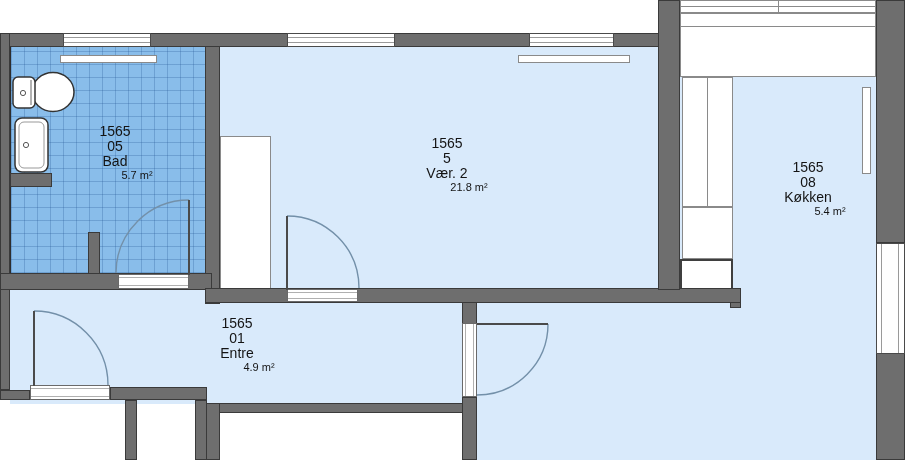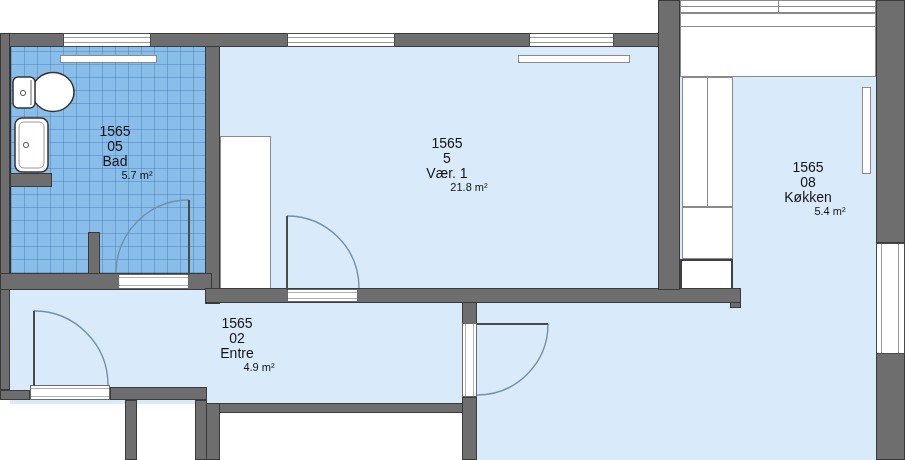--- a/index.html
+++ b/index.html
@@ -140,31 +140,31 @@
   <div class="room-label" style="left:115px;top:124px;">
     <div>1565</div>
     <div>05</div>
     <div>Bad</div>
     <div class="area">5.7 m²</div>
   </div>
 
   <div class="room-label" style="left:447px;top:136px;">
     <div>1565</div>
     <div>5</div>
-    <div>Vær. 1</div>
+    <div>Vær. 2</div>
     <div class="area">21.8 m²</div>
   </div>
 
   <div class="room-label" style="left:808px;top:160px;">
     <div>1565</div>
     <div>08</div>
     <div>Køkken</div>
     <div class="area">5.4 m²</div>
   </div>
 
   <div class="room-label" style="left:237px;top:316px;">
     <div>1565</div>
-    <div>02</div>
+    <div>01</div>
     <div>Entre</div>
     <div class="area">4.9 m²</div>
   </div>
 
 </div>
 
 </body></html>

